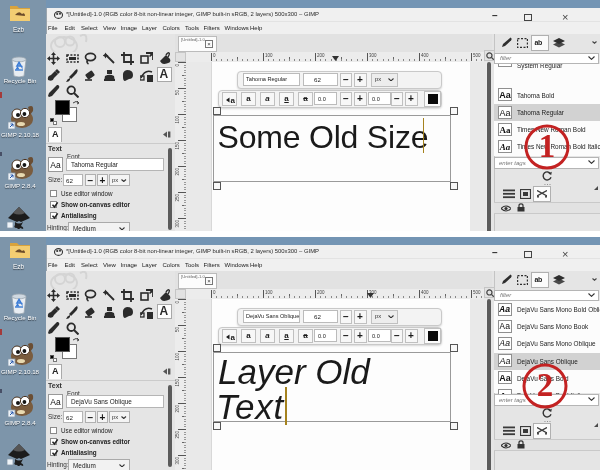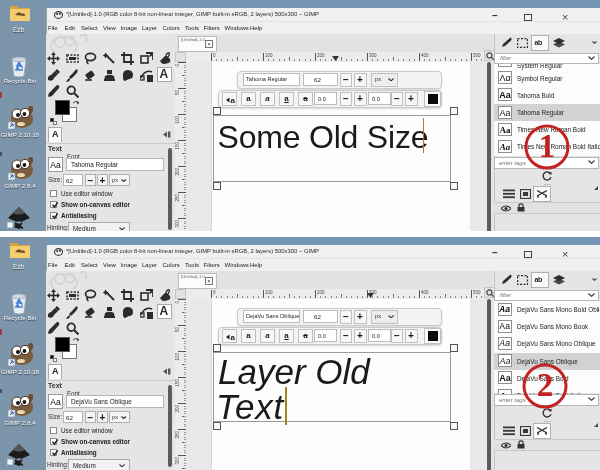--- a/index.html
+++ b/index.html
@@ -525,24 +525,20 @@
       <div style="position:absolute;left:588px;top:56px;width:7px;height:3.8500000000000005px;">
         <svg width="7" height="3.8500000000000005" viewBox="0 0 7 3.8500000000000005">
           <path d="M0.5 0.5 L3.5 3.3500000000000005 L6.5 0.5" fill="none" stroke="#333" stroke-width="1.1"></path>
         </svg>
       </div>
       <div class="" style="left:494px;top:64px;width:106px;height:92px;background:#fcfcfc;"></div>
       <div style="position:absolute;left:494px;top:0;width:106px;height:237px;">
         <div style="position:absolute;left:0px;top:64px;width:106px;height:5.676px;overflow:hidden;">
           <div style="position:absolute;left:4px;top:-10.024000000000001px;width:14px;height:13px;background:#fff;border:1px solid #8f8f8f;text-align:center;line-height:13px;font-size:9px;color:#111;">Aa</div>
           <div style="position:absolute;left:23px;top:-2.3240000000000016px;font-size:6.4px;color:#1c1c1c;white-space:nowrap;">System Regular</div>
-        </div>
-        <div style="position:absolute;left:0px;top:69.676px;width:106px;height:17.2px;overflow:hidden;">
-          <div style="position:absolute;left:4px;top:1.5px;width:14px;height:13px;background:#fff;border:1px solid #8f8f8f;text-align:center;line-height:13px;font-size:9px;color:#111;">Λα</div>
-          <div style="position:absolute;left:23px;top:5px;font-size:6.4px;color:#1c1c1c;white-space:nowrap;">Symbol Regular</div>
         </div>
         <div style="position:absolute;left:0px;top:86.876px;width:106px;height:17.2px;overflow:hidden;">
           <div style="position:absolute;left:4px;top:1.5px;width:14px;height:13px;background:#fff;border:1px solid #8f8f8f;text-align:center;line-height:13px;font-size:9px;color:#111;font-weight:bold;">Aa</div>
           <div style="position:absolute;left:23px;top:5px;font-size:6.4px;color:#1c1c1c;white-space:nowrap;">Tahoma Bold</div>
         </div>
         <div style="position:absolute;left:0px;top:104.07600000000001px;width:106px;height:17.2px;overflow:hidden;background:#d2d2d2;">
           <div style="position:absolute;left:4px;top:1.5px;width:14px;height:13px;background:#fff;border:1px solid #8f8f8f;text-align:center;line-height:13px;font-size:9px;color:#111;">Aa</div>
           <div style="position:absolute;left:23px;top:5px;font-size:6.4px;color:#1c1c1c;white-space:nowrap;">Tahoma Regular</div>
         </div>
         <div style="position:absolute;left:0px;top:121.27600000000001px;width:106px;height:17.2px;overflow:hidden;">

